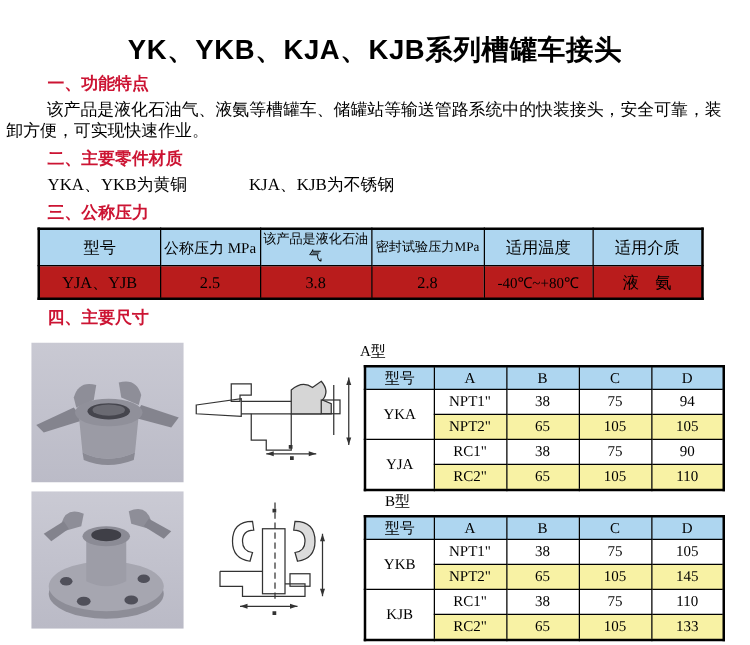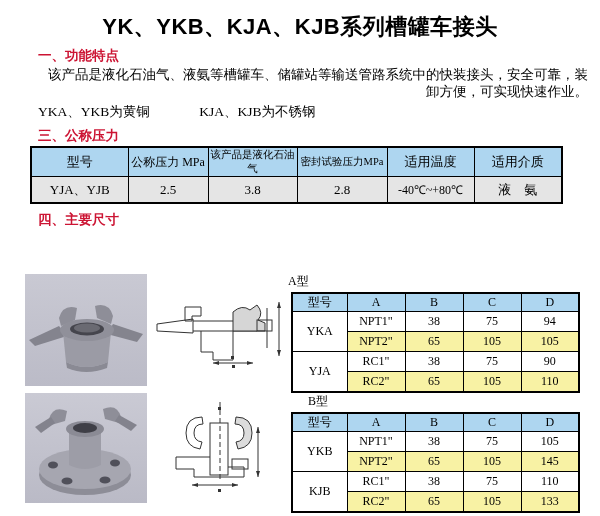--- a/index.html
+++ b/index.html
@@ -1,36 +1,36 @@
 <!DOCTYPE html>
 <html><head>
 <meta charset="utf-8">
 <style>
   html,body{margin:0;padding:0;background:#ffffff;}
   .page{position:relative;width:600px;height:516px;background:#fff;overflow:hidden;
         font-family:"Liberation Serif",serif;color:#000;}
-  .title{margin:0;padding-top:13px;text-align:center;
+  .title{margin:0;padding-top:26px;text-align:center;
          font-family:"Liberation Sans",sans-serif;font-size:22px;font-weight:700;
          letter-spacing:0.5px;line-height:27px;}
   .sec-heading{margin:8px 0 3px 38px;color:#cc1433;
-         font-family:Liberation Sans, sans-serif;font-weight:700;
+         font-family:Liberation Mono, monospace;font-weight:700;
          font-size:13.5px;line-height:15px;}
-  .para{margin:2px 12px 0 5px;font-size:13.5px;line-height:17px;text-indent:2.4em;text-align:right;}
+  .para{margin:2px 12px 0 5px;font-size:13.5px;line-height:17px;text-indent:2.4em;}
   .materials{margin:3px 0 0 38px;font-size:13.5px;line-height:17px;}
   .materials .mat-right{margin-left:46px;}
 
   
   table.perf{border-collapse:collapse;border:2px solid #000;margin:3px 0 0 30px;
              table-layout:fixed;width:531px;text-align:center;font-size:13px;}
   table.perf th,table.perf td{border:1px solid #000;height:25px;padding:0;font-weight:normal;}
   table.perf tr.head th{background:#aed6f0;}
   table.perf th.mid{font-size:12px;}
   table.perf th.small{font-size:10.5px;}
   table.perf td.temp{font-size:12px;}
-  table.perf tr.yellow td{background:#e5e5e5;}
+  table.perf tr.yellow td{background:#b91c1c;}
 
   
   .figures{position:absolute;left:0;top:266px;width:600px;height:250px;padding-left:40px;}
   .fig{position:absolute;}
   .dimlabel{position:absolute;font-size:12px;line-height:13px;}
   table.dim{position:absolute;border-collapse:collapse;border:2px solid #000;
             table-layout:fixed;width:287px;text-align:center;font-size:12px;}
   table.dim th,table.dim td{border:1px solid #000;padding:0;font-weight:normal;}
   table.dim th{height:17px;background:#aed6f0;}
   table.dim td{height:19px;background:#fff;}
@@ -48,20 +48,21 @@
 </head>
 <body>
 
 <div class="page">
 
   <h1 class="title">YK、YKB、KJA、KJB系列槽罐车接头</h1>
 
   <div class="sec-heading">一、功能特点</div>
   <p class="para">该产品是液化石油气、液氨等槽罐车、储罐站等输送管路系统中的快装接头，安全可靠，装卸方便，可实现快速作业。</p>
 
+  <div class="sec-heading">二、主要零件材质</div>
   <div class="materials">
     <span>YKA、YKB为黄铜</span>
     <span class="mat-right">KJA、KJB为不锈钢</span>
   </div>
 
   <div class="sec-heading">三、公称压力</div>
 
   <table class="perf">
     <colgroup>
       <col style="width:97px">

